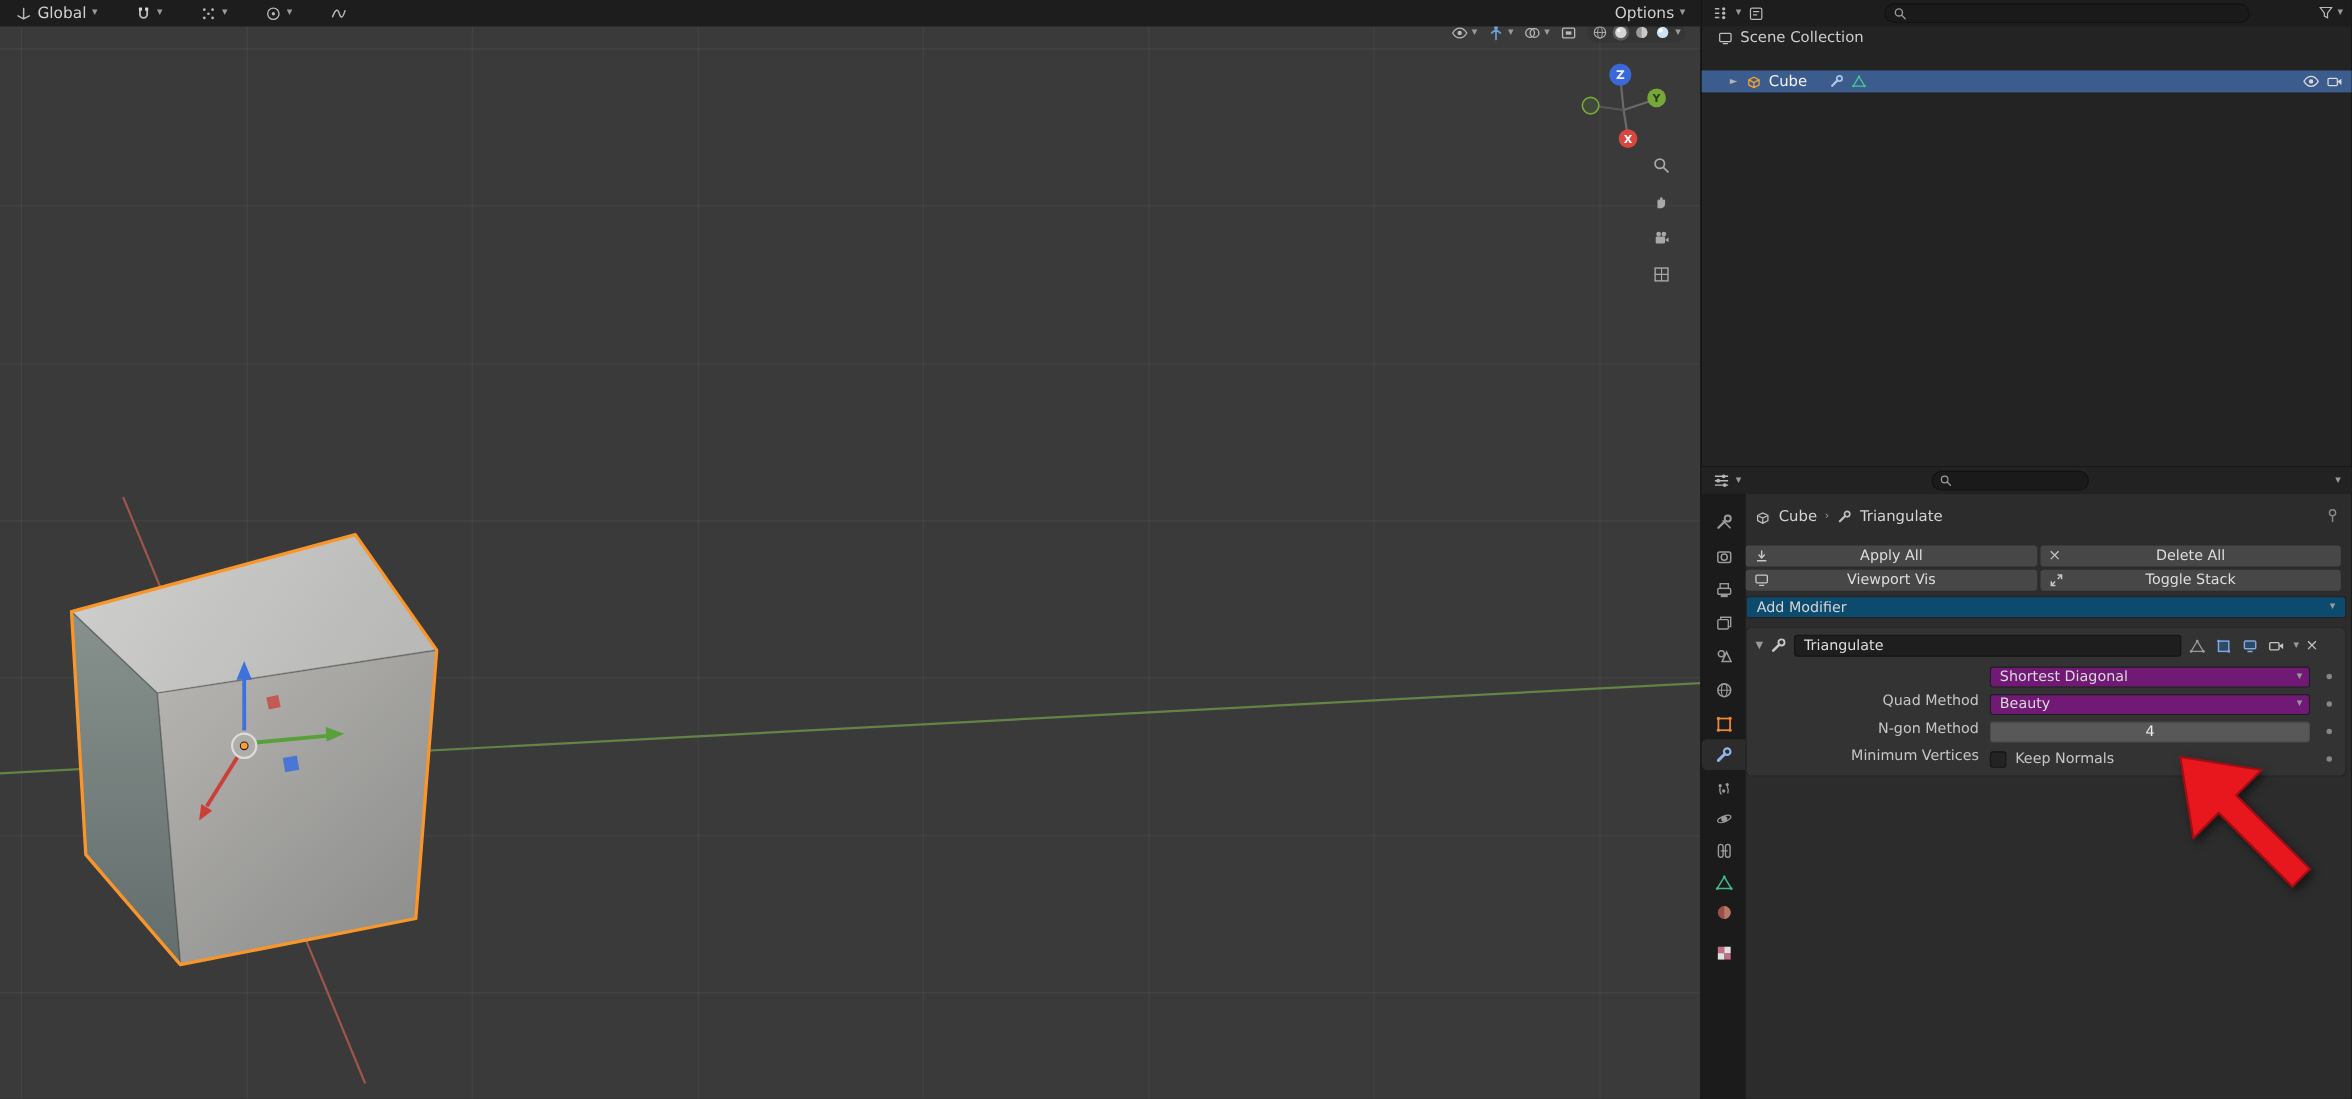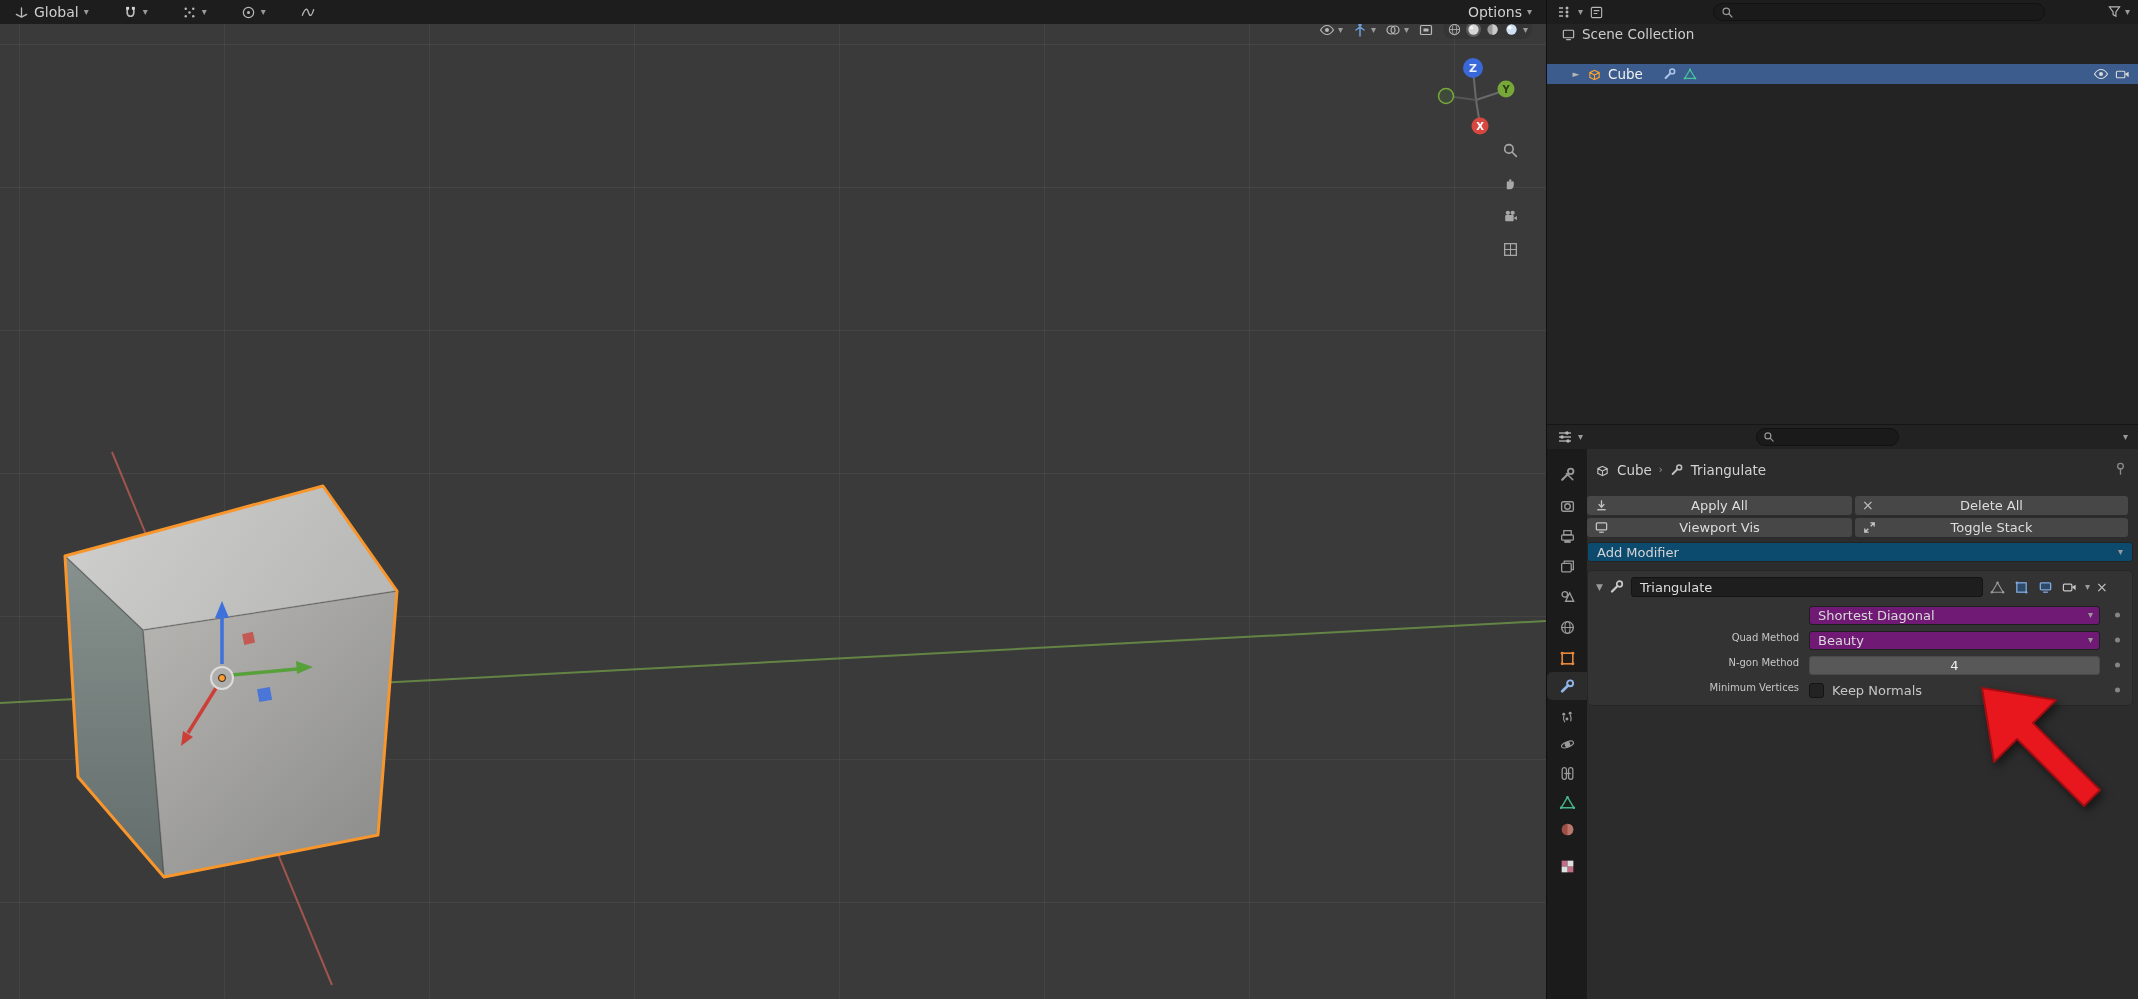--- a/index.html
+++ b/index.html
@@ -78,21 +78,21 @@
   .add-modifier .chev{ margin-left:auto; }
   .mod-panel{
     position:absolute; left:40px; top:145px; width:546px; height:136px;
     background:#333333; border:1px solid #262626; border-radius:5px;
   }
   .mod-header{ display:flex; align-items:center; gap:6px; padding:4px 8px 0 8px; height:28px; }
   .mod-name{ width:352px; height:20px; background:#1e1e1e; border:1px solid #141414; border-radius:3px;
     display:flex; align-items:center; padding:0 8px; font-size:13px; color:#dddddd; }
   .mico{ width:18px; height:18px; display:flex; align-items:center; justify-content:center; border-radius:3px; }
   .mrow{ position:absolute; left:0; width:100%; height:20px; display:flex; align-items:center; }
-  .mlabel{ width:211px; text-align:right; font-size:10px; color:#c6c6c6;margin-top:44px; }
+  .mlabel{ width:211px; text-align:right; font-size:13px; color:#c6c6c6;margin-top:44px; }
   .mfield{ margin-left:10px; width:291px; height:19px; border-radius:3px; display:flex; align-items:center; position:relative; font-size:13px; }
   .mfield.dropdown{ background:#701a75; border:1px solid #1e1e1e; padding:0 8px; color:#d8d8d8; }
   .mfield.dropdown .chev{ position:absolute; right:6px; }
   .mfield.number{ background:#585858; border:1px solid #4a4a4a; justify-content:center; color:#eeeeee; }
   .mcheck{ margin-left:221px; width:15px; height:15px; background:#232323; border:1px solid #141414; border-radius:3px; }
   .mchecklabel{ margin-left:8px; font-size:13px; color:#c6c6c6; }
   .dot{ position:absolute; right:12px; top:50%; transform:translateY(-50%); width:5px; height:5px; border-radius:50%; background:#858585; }
   .close-x{ font-size:14px; color:#c0c0c0; line-height:1; }
   
   .red-arrow{ position:absolute; left:1978px; top:684px; z-index:20;

